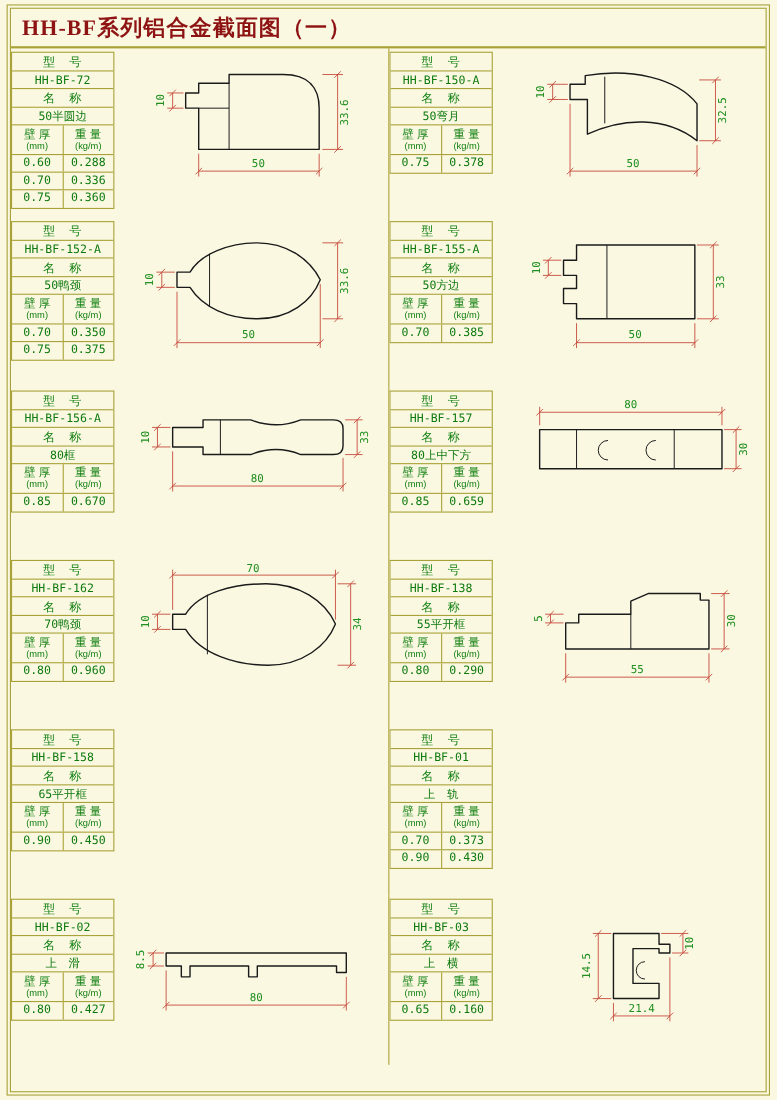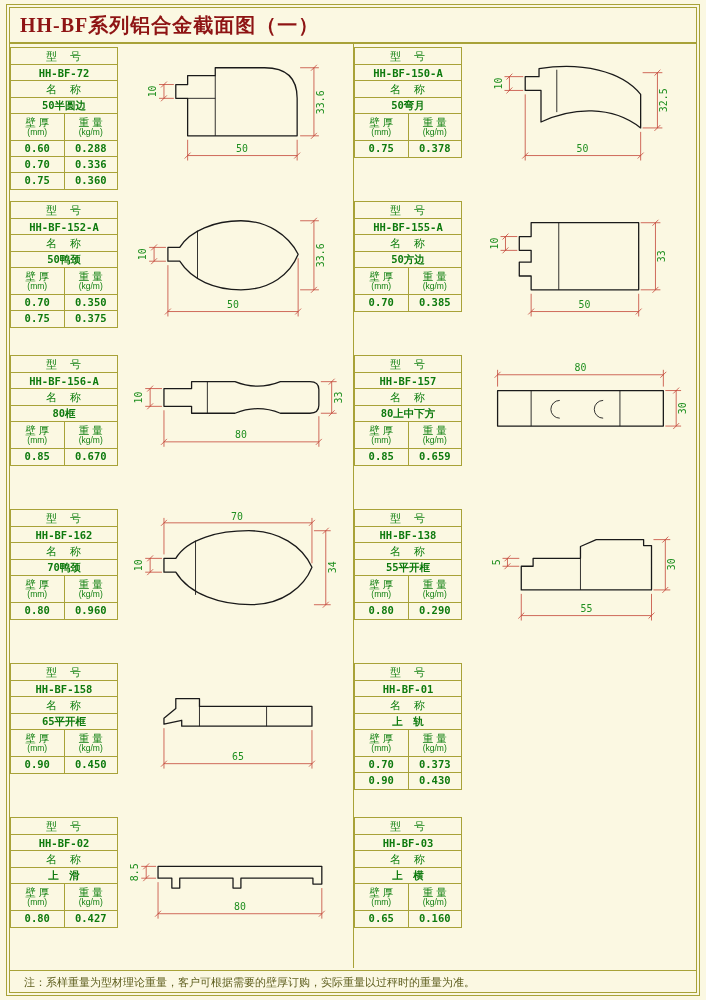--- a/index.html
+++ b/index.html
@@ -13,24 +13,24 @@
   }
   *{margin:0;padding:0;box-sizing:border-box;}
   body{width:706px;height:1000px;background:var(--bg);font-family:"Liberation Sans",sans-serif;}
   .page{width:706px;height:1000px;padding:7px 9px;background:var(--bg);}
   .frame{height:100%;border:1.5px solid var(--olv);outline:1px solid var(--olv);outline-offset:2px;display:flex;flex-direction:column;}
   .titlebar{padding:4px 10px 3px 10px;border-bottom:2px solid var(--olv);}
   .titlebar h1{font-size:20px;font-weight:bold;color:var(--ttl);letter-spacing:1px;font-family:"Liberation Serif",serif;}
   .content{flex:1;display:grid;grid-template-columns:1fr 1fr;grid-auto-rows:154px;}
   .cell{display:flex;padding:3px 2px 0 0;height:154px;overflow:hidden;}
   .cell:nth-child(even){border-left:1.4px solid var(--olv);}
-  .spec{width:108px;flex:none;border:1.2px solid var(--olv);color:var(--grn);align-self:flex-start;background:transparent;}
+  .spec{width:94px;flex:none;border:1.2px solid var(--olv);color:var(--grn);align-self:flex-start;background:transparent;}
   .sr{border-bottom:1.2px solid var(--olv);display:flex;align-items:center;justify-content:center;height:17px;font-size:11px;letter-spacing:1px;}
   .sr:last-child{border-bottom:none;}
-  .sr.v{height:16px;letter-spacing:0;font-family:"DejaVu Sans Mono",monospace;color:var(--val);font-size:10.5px;font-weight:bold;}
+  .sr.v{height:16px;letter-spacing:0;font-family:"DejaVu Sans Mono",monospace;color:var(--val);font-size:10.5px;}
   .sr.hh{height:27px;letter-spacing:0;}
   .sr.duo{padding:0;align-items:stretch;}
   .sc{flex:1;display:flex;flex-direction:column;align-items:center;justify-content:center;line-height:1.05;}
   .sc + .sc{border-left:1.2px solid var(--olv);}
   .l1{font-size:10.5px;}
   .l2{font-size:8.5px;}
   .drawing{flex:1;display:flex;align-items:center;justify-content:center;}
   .drawing svg{width:100%;height:148px;}
   .pl{fill:none;stroke:#1a1a1a;stroke-width:1.3;stroke-linejoin:round;}
   .il{fill:none;stroke:#1a1a1a;stroke-width:0.9;}
@@ -400,30 +400,20 @@
           <div class="sc">
                 <span class="l1">重 量</span>
                 <span class="l2">(kg/m)</span>
               </div>
         </div>
         <div class="sr duo v">
               <div class="sc">0.90</div>
               <div class="sc">0.450</div>
             </div>
       </div>
-      <div class="drawing">
-        <svg viewBox="0 0 235 150">
-          <path class="pl" d="M46,54 L58,44 L58,34 L82,34 L82,42 L196,42 L196,62 L64,62 L64,56 L46,60 Z"></path>
-          <path class="il" d="M82,42 L82,62 M150,42 L150,62"></path>
-          <g>
-            <path class="dl" d="M46,64 L46,105 M196,66 L196,105 M46,100 L196,100 M43,103 L49,97 M193,103 L199,97"></path>
-            <text class="dt" x="121" y="96" text-anchor="middle">65</text>
-          </g>
-        </svg>
-      </div>
     </div>
 
     <div class="cell">
       <div class="spec">
         <div class="sr h">型　号</div>
         <div class="sr v">HH-BF-01</div>
         <div class="sr h">名　称</div>
         <div class="sr v">上　轨</div>
         <div class="sr duo hh">
           <div class="sc">
@@ -496,20 +486,37 @@
           <div class="sc">
                 <span class="l1">重 量</span>
                 <span class="l2">(kg/m)</span>
               </div>
         </div>
         <div class="sr duo v">
               <div class="sc">0.65</div>
               <div class="sc">0.160</div>
             </div>
       </div>
+      <div class="drawing">
+        <svg viewBox="0 0 235 150">
+          <path class="pl" d="M104,30 L146,30 L146,40 L156,40 L156,48 L146,48 L146,44 L122,44 L122,76 L146,76 L146,90 L104,90 Z"></path>
+          <path class="il" d="M133,56 A8,8 0 1 0 133,72"></path>
+          <g>
+            <path class="dl" d="M104,94 L104,111 M156,52 L156,111 M104,106 L156,106 M101,109 L107,103 M153,109 L159,103"></path>
+            <text class="dt" x="130" y="102" text-anchor="middle">21.4</text>
+          </g>
+          <g>
+            <path class="dl" d="M102,30 L85,30 M102,90 L85,90 M90,30 L90,90 M87,33 L93,27 M87,93 L93,87"></path>
+            <text class="dt" transform="translate(82,60) rotate(-90)" text-anchor="middle">14.5</text>
+          </g>
+          <g>
+            <path class="dl" d="M148,30 L173,30 M158,48 L173,48 M168,30 L168,48 M165,33 L171,27 M165,51 L171,45"></path>
+            <text class="dt" transform="translate(177,39) rotate(-90)" text-anchor="middle">10</text>
+          </g>
+        </svg>
+      </div>
     </div>
 
   </div>
 
-  <div class="footnote">注：系样重量为型材理论重量，客户可根据需要的壁厚订购，实际重量以过秤时的重量为准。</div>
 
 </div>
 </div>
 
 </body></html>

